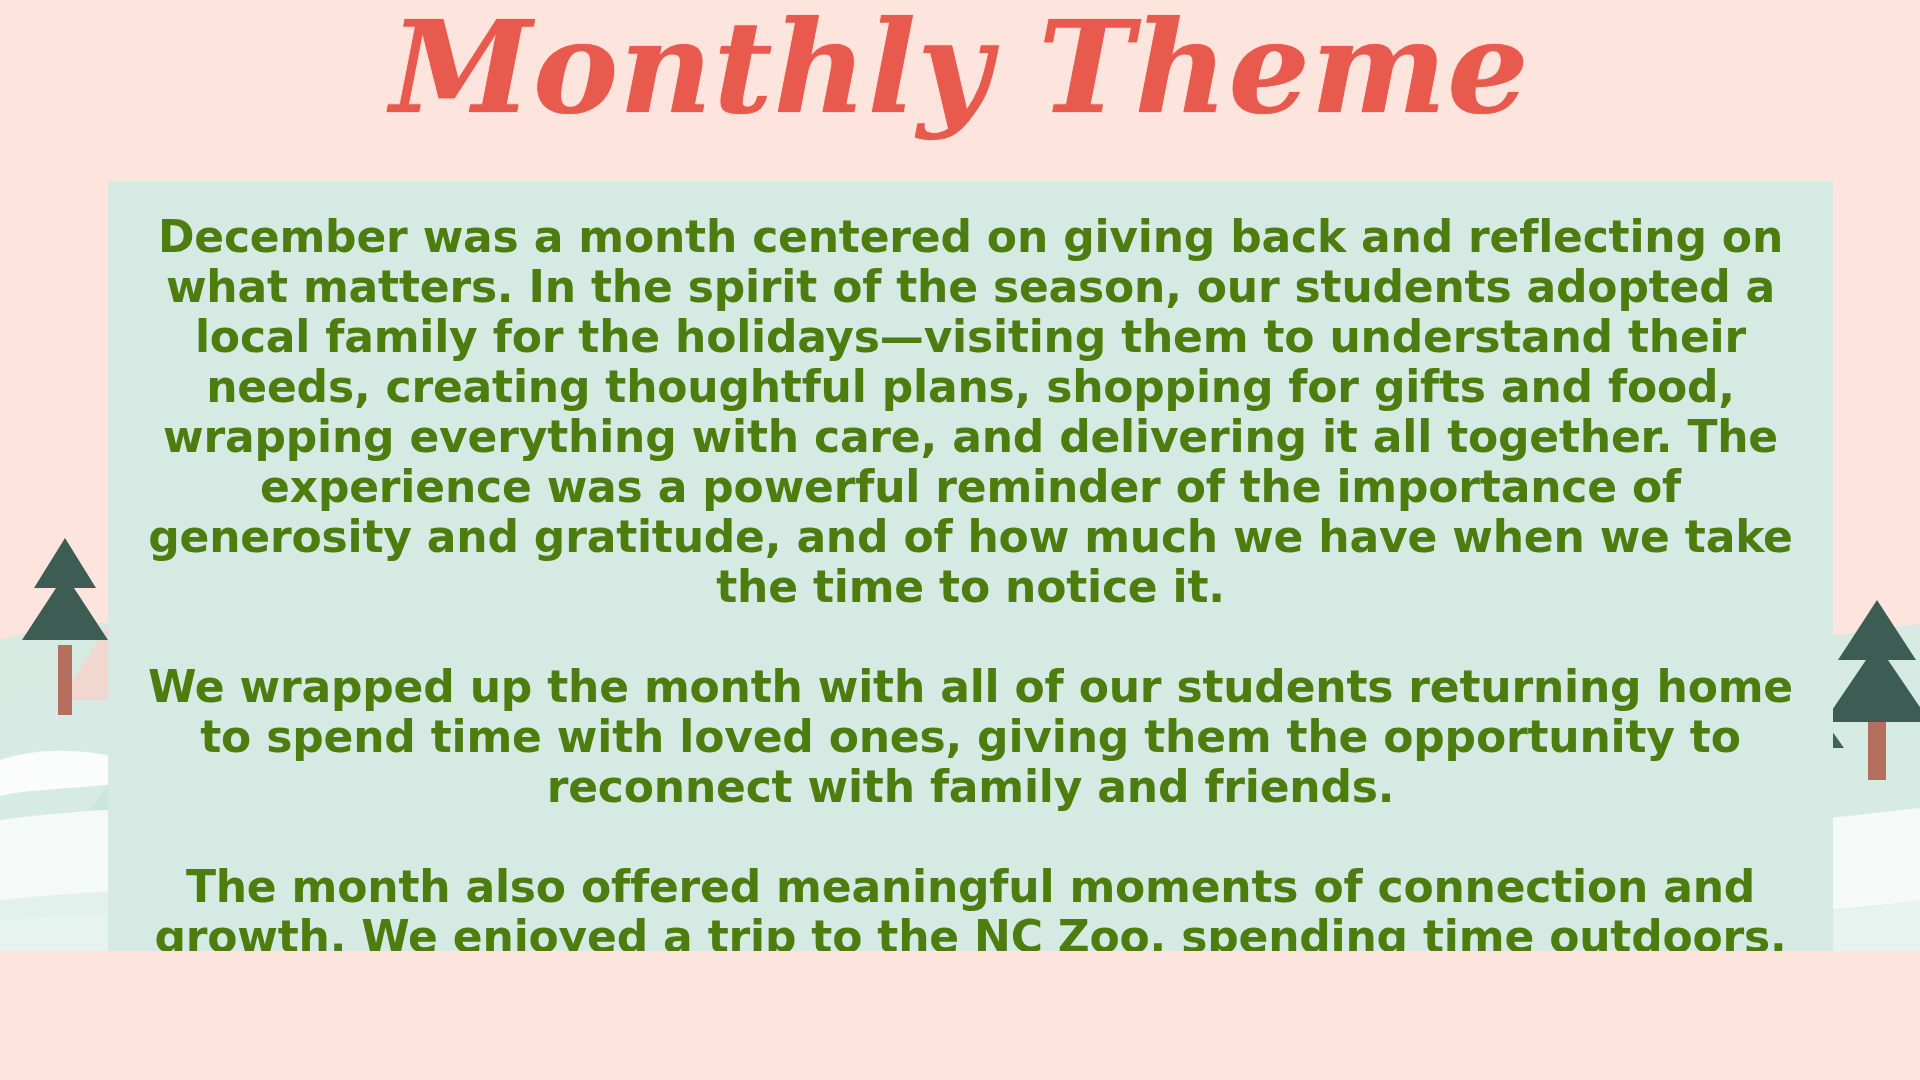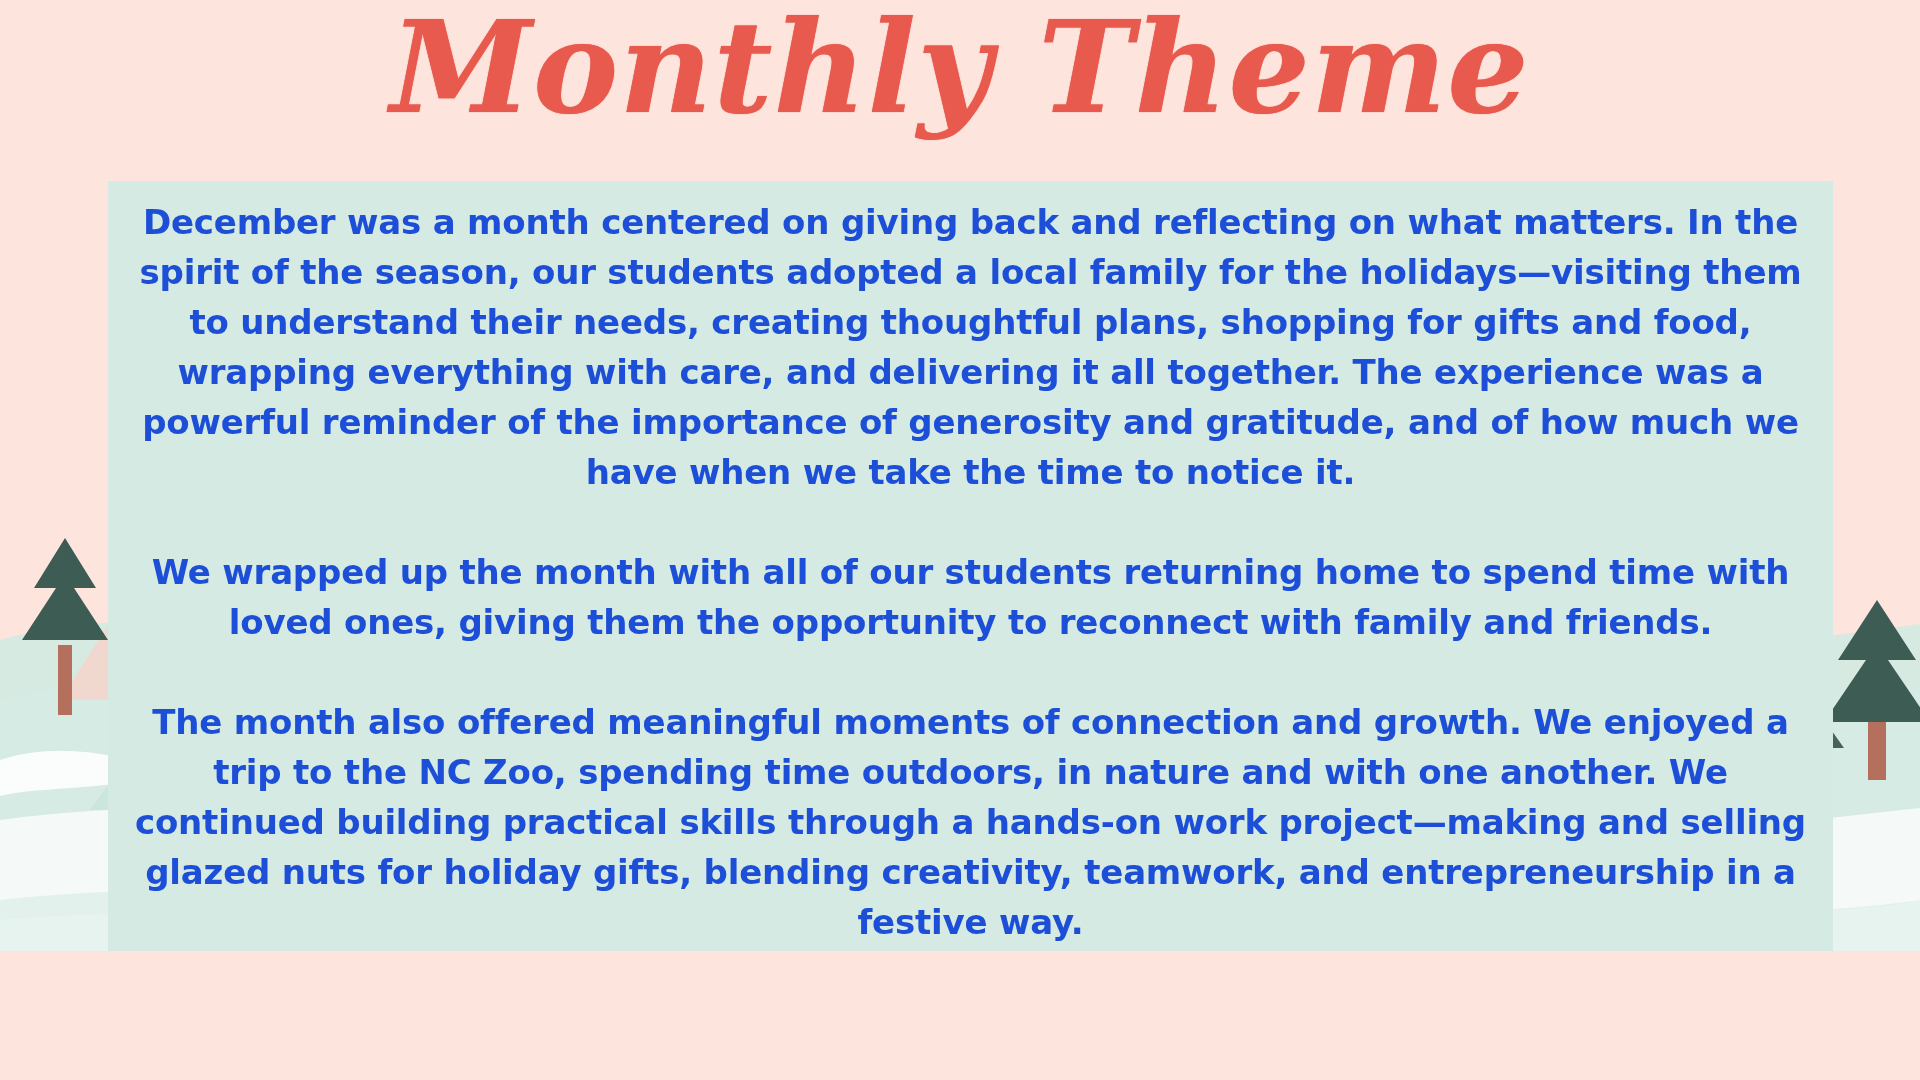--- a/index.html
+++ b/index.html
@@ -57,26 +57,26 @@
     left: 108px;
     top: 181px;
     width: 1725px;
     height: 793px;
     background: #d4eae2;
     z-index: 4;
     box-sizing: border-box;
     padding: 16px 22px 0 22px;
   }
   .para {
-    margin: 0;
+    margin: 15px;
     text-align: center;
-    color: #1d4ed8;
+    color: #4d7c0f;
     font-family: "DejaVu Sans", sans-serif;
     font-weight: bold;
-    font-size: 34px;
+    font-size: 44px;
     line-height: 50px;
     letter-spacing: -0.2px;
   }
   .para + .para {
     margin-top: 50px;
   }
 </style>
 </head>
 <body>
 

